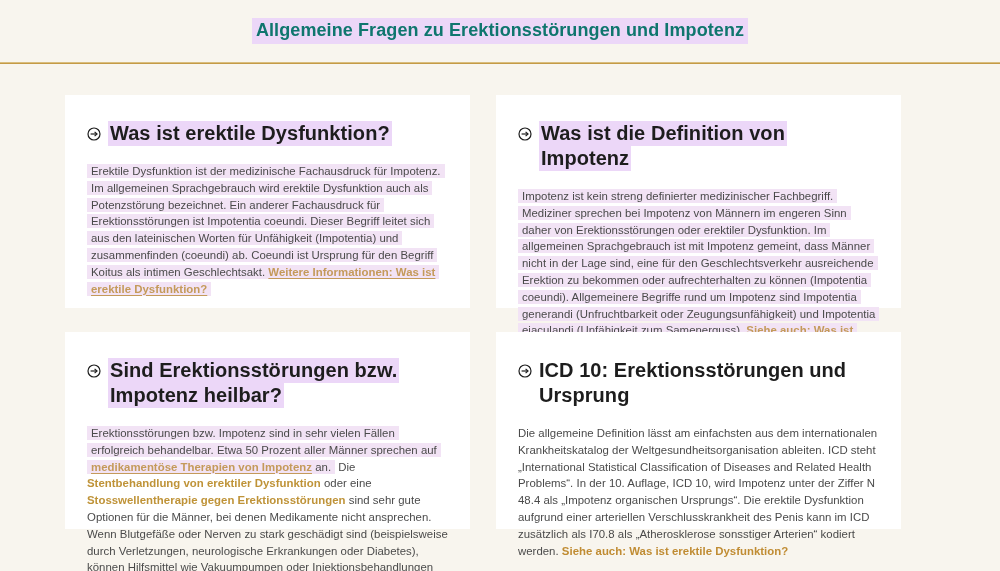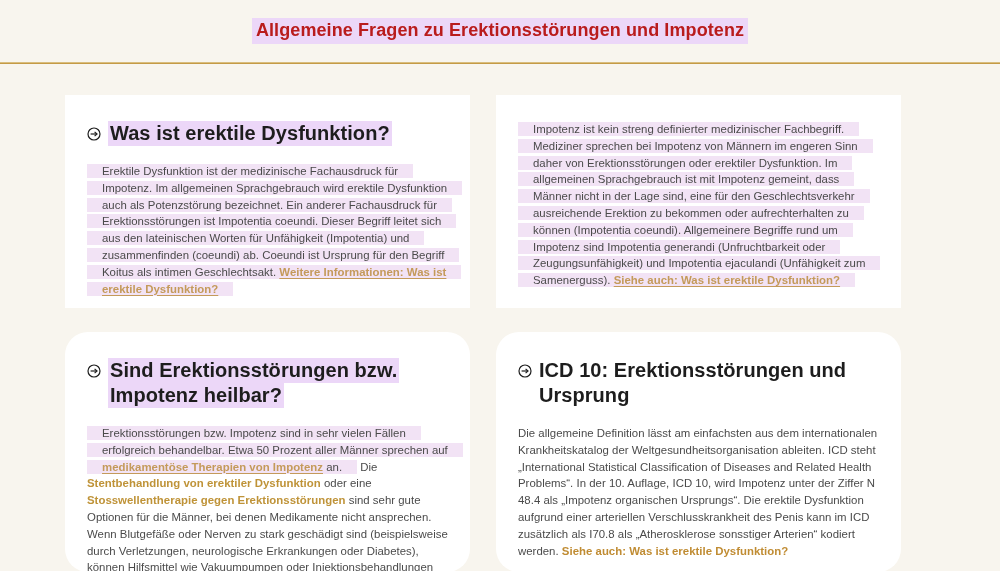--- a/index.html
+++ b/index.html
@@ -29,21 +29,21 @@
     display: flex;
     align-items: center;
     justify-content: center;
     background: #f8f5ee;
   }
 
   .page-title {
     font-size: 18px;
     font-weight: bold;
     letter-spacing: 0.1px;
-    color: #b91c1c;
+    color: #0f766e;
     background: #ecd7f8;
     padding: 2px 4px 3px 4px;
     line-height: 1.2;
     white-space: nowrap;
   }
 
   .title-rule {
     height: 2px;
     background: #c49a46;
     border-top: 1px solid #d9bd7e;
@@ -58,21 +58,21 @@
     column-gap: 26px;
     row-gap: 24px;
   }
 
   .card {
     background: #ffffff;
     padding: 26px 22px 24px 22px;
   }
 
   .card-row-1 { height: 213px; }
-  .card-row-2 { height: 240px; border-radius: 23px; }
+  .card-row-2 { height: 197px; }
 
   .card-heading {
     display: flex;
     align-items: baseline;
     gap: 7px;
     margin-bottom: 17px;
   }
 
   .arrow-icon {
     flex: 0 0 auto;
@@ -102,21 +102,21 @@
     font-size: 11.4px;
     line-height: 16.8px;
     color: #4a4a4a;
     letter-spacing: 0.02px;
   }
 
   .hl-body {
     background: #f2e3f5;
     box-decoration-break: clone;
     -webkit-box-decoration-break: clone;
-    padding: 1px 15px;
+    padding: 1px 4px;
   }
 
   .link-u {
     color: #c49a5a;
     font-weight: bold;
     text-decoration: underline;
     text-underline-offset: 2px;
   }
 
   .link-p {
@@ -153,20 +153,30 @@
           </svg>
         </span>
         <span class="card-heading-text"><span class="hl">Was ist erektile Dysfunktion?</span></span>
       </div>
       <div class="card-body">
         <span class="hl-body"><span>Erektile Dysfunktion ist der medizinische Fachausdruck für Impotenz. Im allgemeinen Sprachgebrauch wird erektile Dysfunktion auch als Potenzstörung bezeichnet. Ein anderer Fachausdruck für Erektionsstörungen ist Impotentia coeundi. Dieser Begriff leitet sich aus den lateinischen Worten für Unfähigkeit (Impotentia) und zusammenfinden (coeundi) ab. Coeundi ist Ursprung für den Begriff Koitus als intimen Geschlechtsakt. </span><a class="link-u" href="#">Weitere Informationen: Was ist erektile Dysfunktion?</a></span>
       </div>
     </div>
 
     <div class="card card-row-1">
+      <div class="card-heading">
+        <span class="arrow-icon">
+          <svg width="14" height="14" viewBox="0 0 14 14">
+            <circle cx="7" cy="7" r="6" fill="none" stroke="#1d1d1d" stroke-width="1.2"></circle>
+            <line x1="3.6" y1="7" x2="9.6" y2="7" stroke="#1d1d1d" stroke-width="1.2"></line>
+            <polyline points="7.6,4.9 10,7 7.6,9.1" fill="none" stroke="#1d1d1d" stroke-width="1.2" stroke-linejoin="miter"></polyline>
+          </svg>
+        </span>
+        <span class="card-heading-text"><span class="hl">Was ist die Definition von Impotenz</span></span>
+      </div>
       <div class="card-body">
         <span class="hl-body"><span>Impotenz ist kein streng definierter medizinischer Fachbegriff. Mediziner sprechen bei Impotenz von Männern im engeren Sinn daher von Erektionsstörungen oder erektiler Dysfunktion. Im allgemeinen Sprachgebrauch ist mit Impotenz gemeint, dass Männer nicht in der Lage sind, eine für den Geschlechtsverkehr ausreichende Erektion zu bekommen oder aufrechterhalten zu können (Impotentia coeundi). Allgemeinere Begriffe rund um Impotenz sind Impotentia generandi (Unfruchtbarkeit oder Zeugungsunfähigkeit) und Impotentia ejaculandi (Unfähigkeit zum Samenerguss). </span><a class="link-u" href="#">Siehe auch: Was ist erektile Dysfunktion?</a></span>
       </div>
     </div>
 
     <div class="card card-row-2">
       <div class="card-heading">
         <span class="arrow-icon">
           <svg width="14" height="14" viewBox="0 0 14 14">
             <circle cx="7" cy="7" r="6" fill="none" stroke="#1d1d1d" stroke-width="1.2"></circle>

